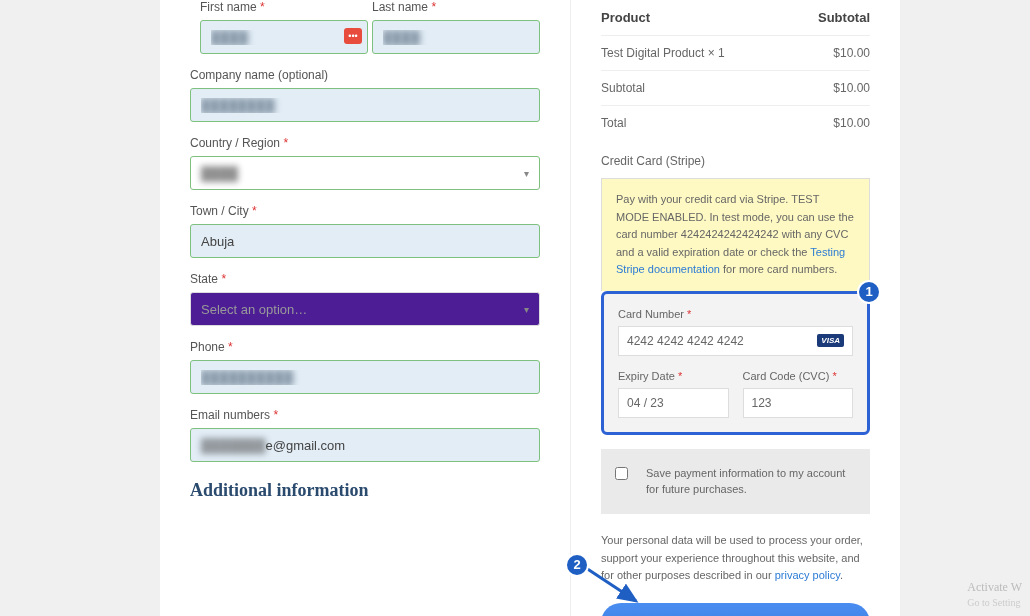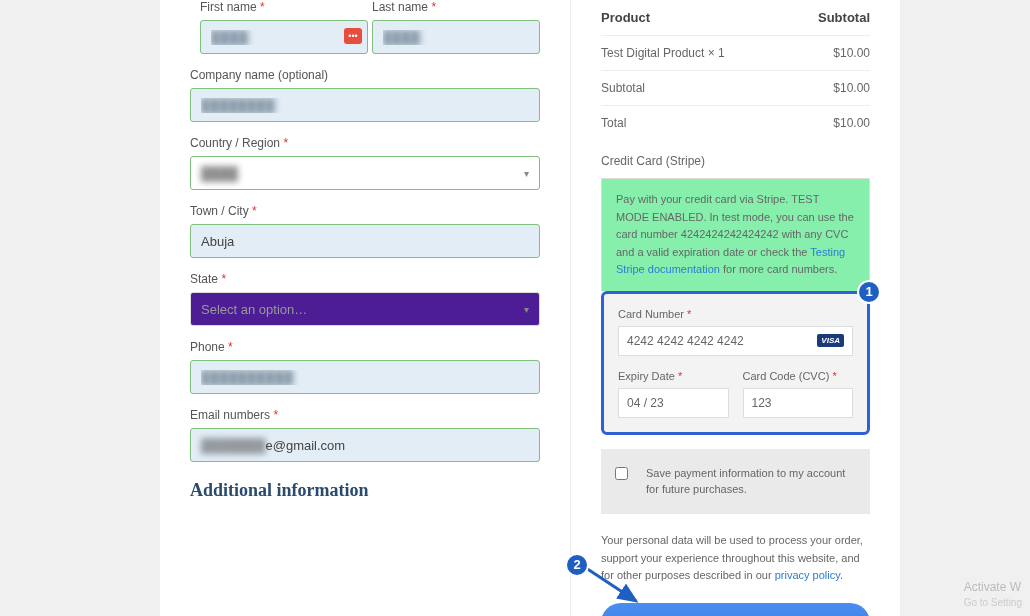--- a/index.html
+++ b/index.html
@@ -18,42 +18,42 @@
 .select-box.filled-green { border: 1px solid #7ec17e; background: #e2edf6; color: #444; }
 .chev { color: #888; font-size: 10px; }
 .first-name-wrap { position: relative; }
 .badge-red { position: absolute; right: 6px; top: 8px; width: 18px; height: 16px; background: #e74c3c; border-radius: 3px; color: #fff; font-size: 9px; display: flex; align-items: center; justify-content: center; }
 h2.additional { font-family: "Times New Roman", serif; font-size: 18px; color: #2a4a6e; margin: 18px 0 14px 0; font-weight: 700; }
 
 .order-header { display: flex; justify-content: space-between; font-size: 13px; font-weight: 700; color: #444; padding: 10px 0; }
 .order-row { display: flex; justify-content: space-between; font-size: 12px; color: #666; padding: 10px 0; border-top: 1px solid #eee; }
 .pay-label { font-size: 12px; color: #666; margin: 14px 0 10px 0; }
 
-.stripe-box { background: #86efac; border: 1px solid #ddd; padding: 12px 14px; font-size: 11px; color: #666; line-height: 1.6; }
+.stripe-box { background: #fef9c3; border: 1px solid #ddd; padding: 12px 14px; font-size: 11px; color: #666; line-height: 1.6; }
 .stripe-box a { color: #2c7cd4; text-decoration: none; }
 
 .card-section { border: 3px solid #2c62d4; border-radius: 6px; padding: 14px; margin-top: 0; background: #f3f3f3; position: relative; }
 .card-label { font-size: 11px; color: #666; margin-bottom: 6px; display: block; }
 .card-input { background: #fff; border: 1px solid #ddd; height: 30px; padding: 3px 8px; width: 100%; font-size: 12px; color: #666; display: flex; align-items: center; justify-content: space-between; }
 .visa-badge { background: #1a3a7a; color: #fff; font-size: 8px; font-weight: 700; padding: 2px 4px; border-radius: 2px; font-style: italic; }
 .card-row { display: flex; gap: 14px; margin-top: 14px; }
 .card-row > div { flex: 1; }
 
 .save-box { background: #eaeaea; padding: 16px 14px; margin-top: 14px; display: flex; align-items: flex-start; gap: 18px; font-size: 11px; color: #666; line-height: 1.5; }
 .save-box input { margin-top: 2px; }
 
 .privacy { font-size: 11px; color: #666; margin: 18px 0; line-height: 1.6; }
 .privacy a { color: #2c7cd4; text-decoration: none; }
 
 .place-btn { background: linear-gradient(#4a8df0, #3b7de0); color: #fff; border: none; height: 40px; width: 100%; border-radius: 20px; font-size: 12px; font-weight: 700; letter-spacing: 1px; cursor: pointer; }
 
 .anno { position: absolute; width: 24px; height: 24px; background: #1f5fc4; border: 2px solid #fff; border-radius: 50%; color: #fff; font-size: 13px; font-weight: 700; display: flex; align-items: center; justify-content: center; z-index: 10; }
 .arrow-svg { position: absolute; z-index: 9; }
 
-.watermark { position: fixed; right: 8px; bottom: 6px; font-size: 12px; color: #bbb; text-align: left; line-height: 1.4; }
+.watermark { position: fixed; right: 8px; bottom: 6px; font-size: 12px; color: #bbb; text-align: left; line-height: 1.4; font-family: Liberation Serif, serif; }
 .watermark .sub { font-size: 10px; color: #ccc; }
 
 .blur-text { filter: blur(3px); opacity: 0.6; }
 .email-partial { color: #444; }
 </style>
 </head>
 <body>
 
 <div class="page">
   <div class="left-col">

